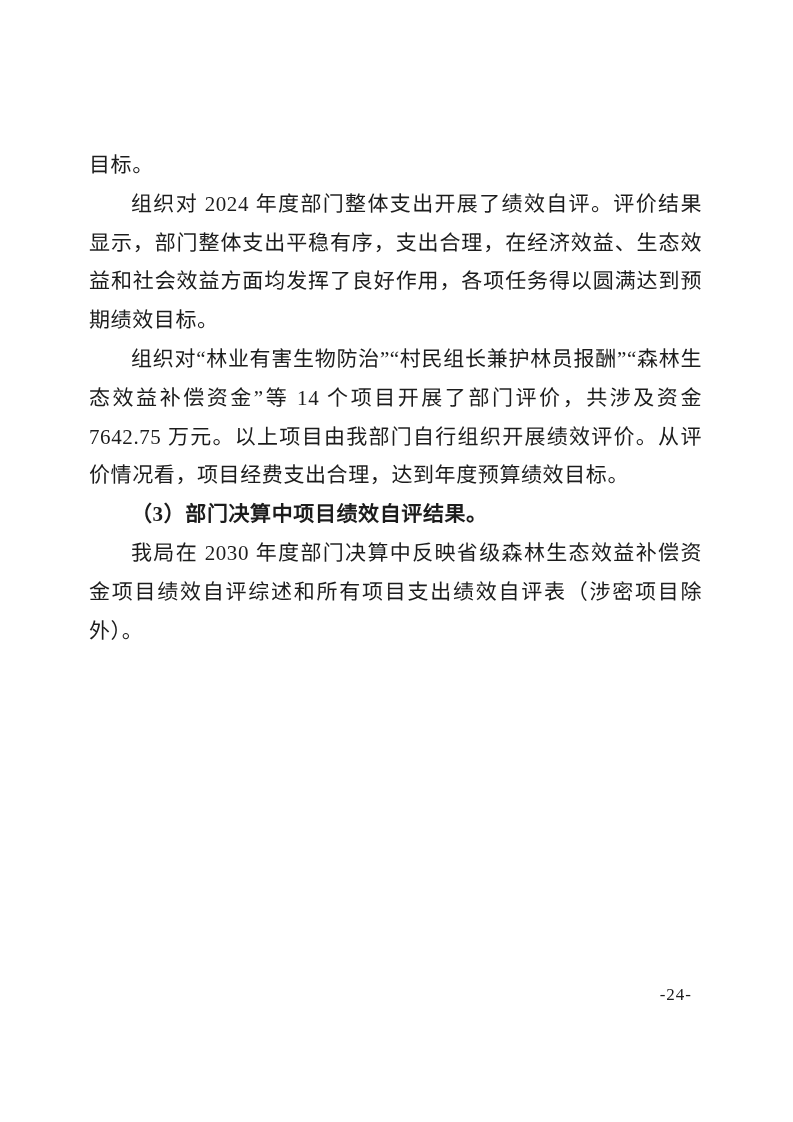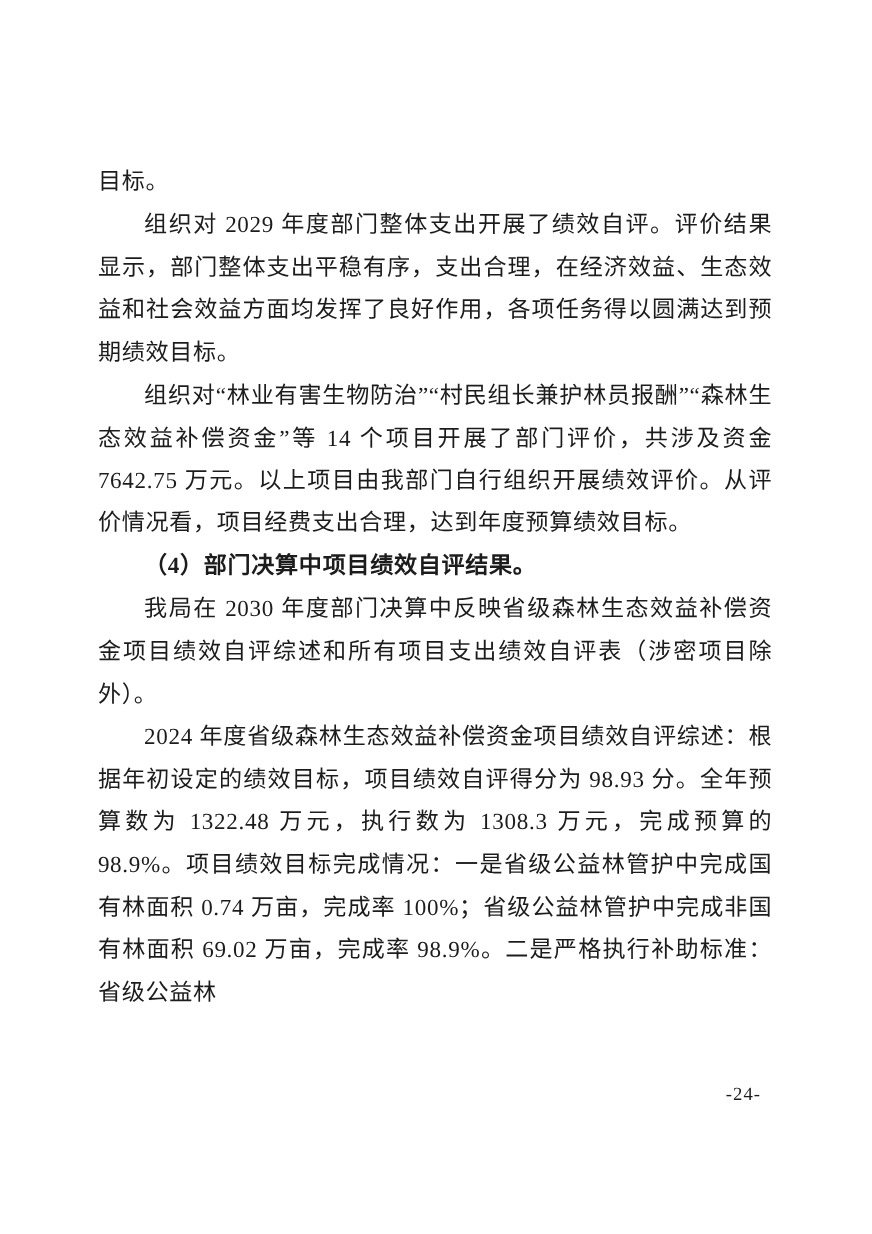--- a/index.html
+++ b/index.html
@@ -46,22 +46,21 @@
     letter-spacing: 1px;
     color: #1c1c1c;
   }
 </style>
 </head>
 <body>
 
 <div class="page">
   <main class="content">
     <p class="para no-indent">目标。</p>
-    <p class="para">组织对 2029 年度部门整体支出开展了绩效自评。评价结果显示，部门整体支出平稳有序，支出合理，在经济效益、生态效益和社会效益方面均发挥了良好作用，各项任务得以圆满达到预期绩效目标。</p>
+    <p class="para">组织对 2024 年度部门整体支出开展了绩效自评。评价结果显示，部门整体支出平稳有序，支出合理，在经济效益、生态效益和社会效益方面均发挥了良好作用，各项任务得以圆满达到预期绩效目标。</p>
     <p class="para">组织对“林业有害生物防治”“村民组长兼护林员报酬”“森林生态效益补偿资金”等 14 个项目开展了部门评价，共涉及资金 7642.75 万元。以上项目由我部门自行组织开展绩效评价。从评价情况看，项目经费支出合理，达到年度预算绩效目标。</p>
-    <p class="para bold">（4）部门决算中项目绩效自评结果。</p>
+    <p class="para bold">（3）部门决算中项目绩效自评结果。</p>
     <p class="para">我局在 2030 年度部门决算中反映省级森林生态效益补偿资金项目绩效自评综述和所有项目支出绩效自评表（涉密项目除外）。</p>
-    <p class="para">2024 年度省级森林生态效益补偿资金项目绩效自评综述：根据年初设定的绩效目标，项目绩效自评得分为 98.93 分。全年预算数为 1322.48 万元，执行数为 1308.3 万元，完成预算的 98.9%。项目绩效目标完成情况：一是省级公益林管护中完成国有林面积 0.74 万亩，完成率 100%；省级公益林管护中完成非国有林面积 69.02 万亩，完成率 98.9%。二是严格执行补助标准：省级公益林</p>
   </main>
   <footer>
     <span class="page-number">-24-</span>
   </footer>
 </div>
 
 </body></html>

